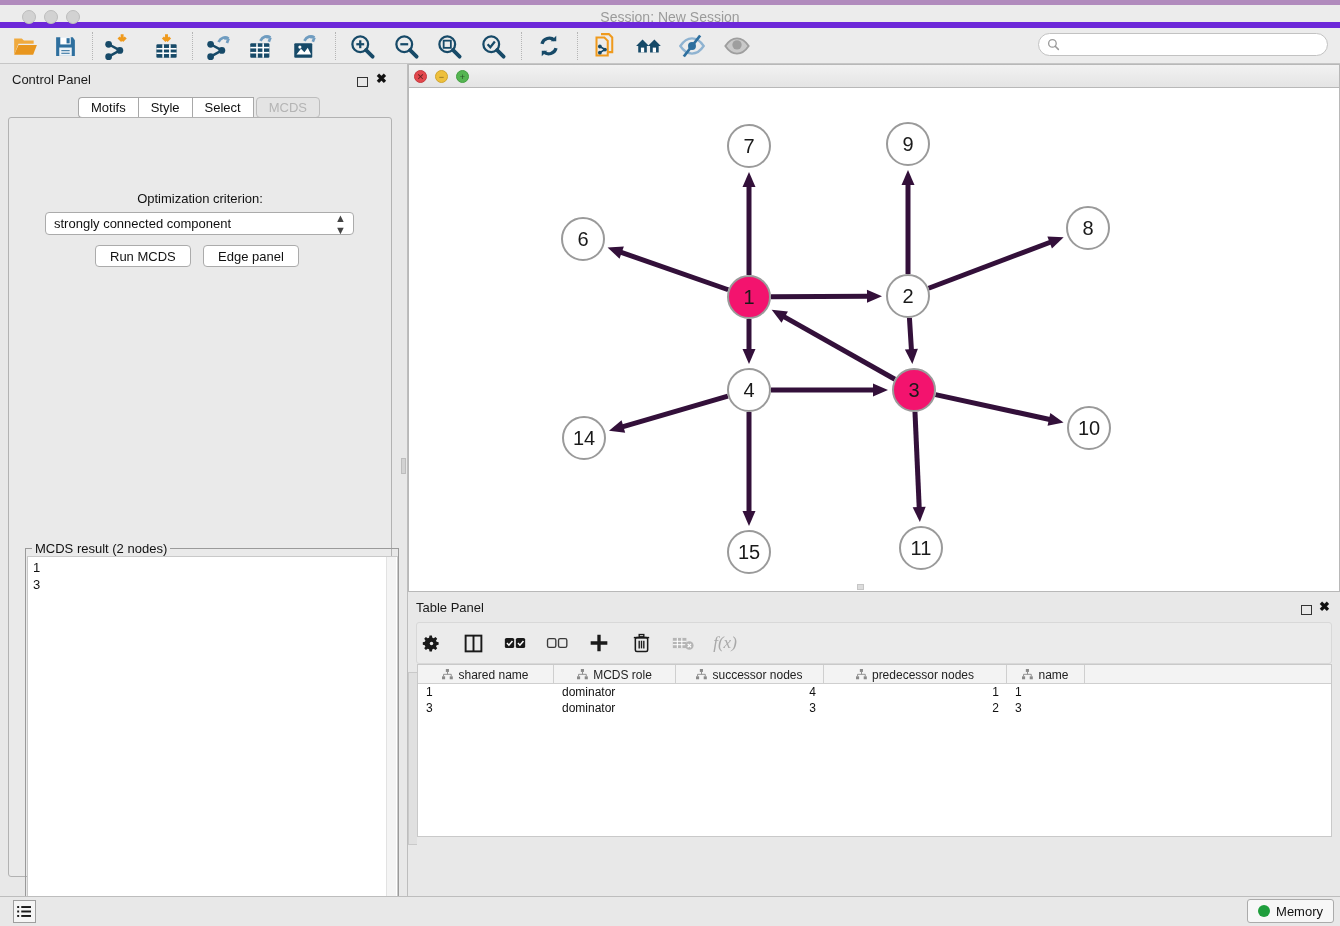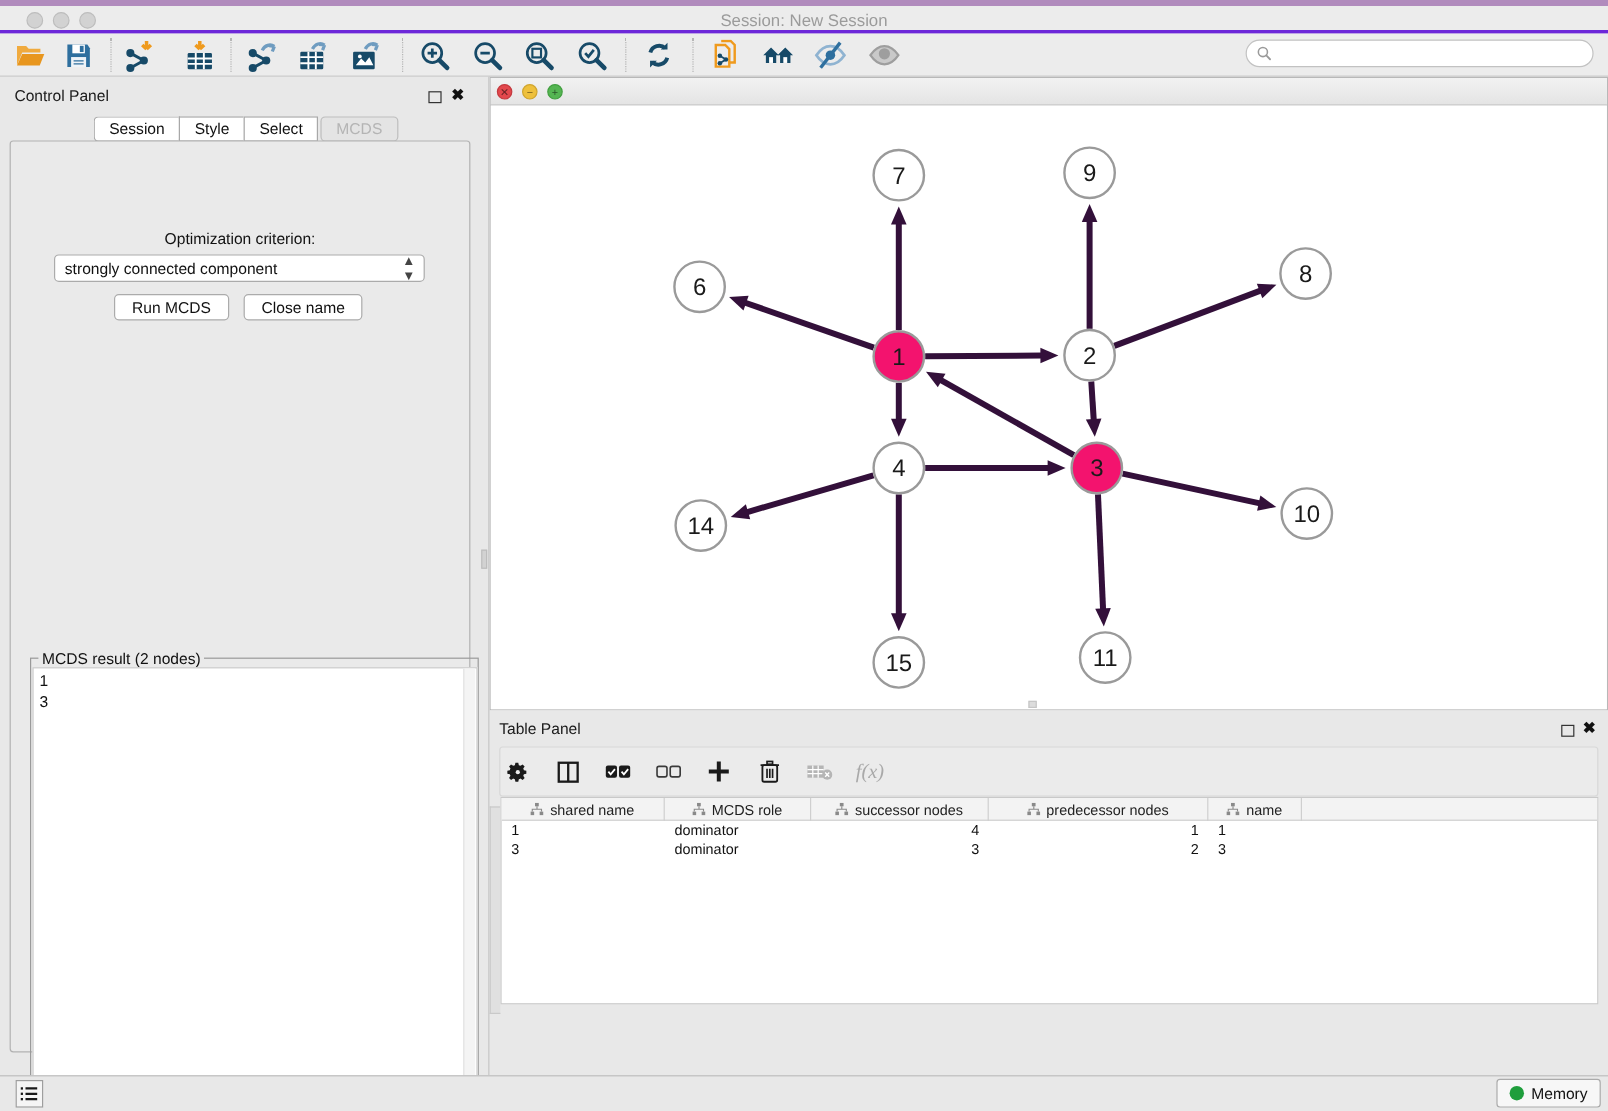--- a/index.html
+++ b/index.html
@@ -1,21 +1,21 @@
 <!DOCTYPE html>
 <html><head>
 <meta charset="utf-8">
 <style>
   * { margin:0; padding:0; box-sizing:border-box; }
   html,body { width:1340px; height:926px; font-family:"Liberation Sans", sans-serif; background:#ececec; overflow:hidden; }
   .abs { position:absolute; }
   #window { position:relative; width:1340px; height:926px; background:#ececec; }
 
   
-  #titlebar { position:absolute; left:0; top:0; width:1340px; height:28px; background:#ececec; border-top:5px solid #b18bbd; border-bottom:3px solid #6d28d9; }
+  #titlebar { position:absolute; left:0; top:0; width:1340px; height:28px; background:#ececec; border-top:5px solid #b18bbd; border-bottom:6px solid #6d28d9; }
   .tl-dot { position:absolute; top:5px; width:14px; height:14px; border-radius:50%; background:#d2d2d2; border:1px solid #bdbdbd; }
   #win-title { position:absolute; left:0; right:0; top:4px; text-align:center; color:#9b9b9b; font-size:14px; }
 
   
   #toolbar { position:absolute; left:0; top:28px; width:1340px; height:36px; background:#ececec; border-bottom:1px solid #c6c6c6; }
   .tb-btn { position:absolute; top:3px; width:38px; height:30px; display:flex; align-items:center; justify-content:center; background:transparent; border:none; cursor:pointer; }
   .tb-sep { position:absolute; top:4px; width:0; height:28px; border-left:1px dotted #b5b5b5; }
   #search-wrap { position:absolute; right:12px; top:5px; width:290px; height:23px; background:#fff; border:1px solid #c2c2c2; border-radius:12px; display:flex; align-items:center; padding-left:8px; }
   #search-wrap svg { flex:0 0 auto; }
   #search-input { border:none; outline:none; background:transparent; font-size:12px; width:250px; margin-left:4px; color:#333; }
@@ -251,33 +251,33 @@
         </svg>
       <input id="search-input" placeholder="" style="">
     </div>
   </div>
 
   <div id="control-panel">
     <div id="cp-title">Control Panel</div>
     <span class="abs" style="left:357px;top:9px"><span class="panel-float"></span></span>
     <span class="abs panel-close" style="left:376px;top:7px">✖</span>
     <div id="cp-tabs">
-      <span class="cp-tab">Session</span>
+      <span class="cp-tab">Motifs</span>
       <span class="cp-tab">Style</span>
       <span class="cp-tab last-plain">Select</span>
       <span class="cp-tab active">MCDS</span>
     </div>
     <div id="cp-body">
       <div id="opt-label">Optimization criterion:</div>
       <div id="criterion-select">
         <span>strongly connected component</span>
         <span class="stepper">▲<br>▼</span>
       </div>
       <button class="cp-btn" id="run-btn">Run MCDS</button>
-      <button class="cp-btn" id="close-panel-btn">Close name</button>
+      <button class="cp-btn" id="close-panel-btn">Edge panel</button>
       <div id="mcds-result">
         <span id="mcds-legend">MCDS result (2 nodes)</span>
         <div id="mcds-text">1
 3</div>
         <div id="mcds-scroll"></div>
       </div>
     </div>
   </div>
 
   <div id="v-splitter">

